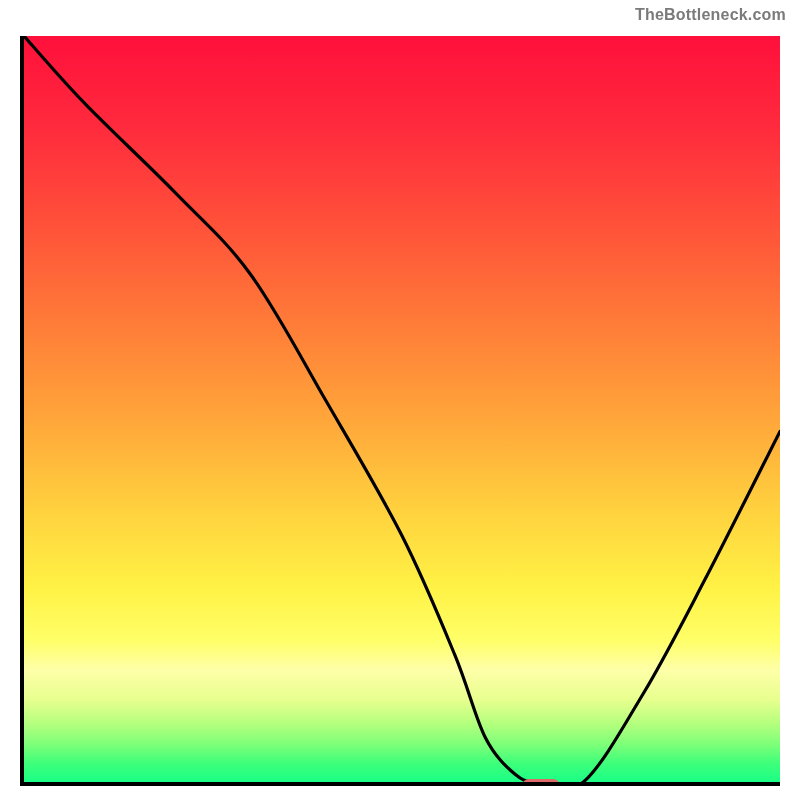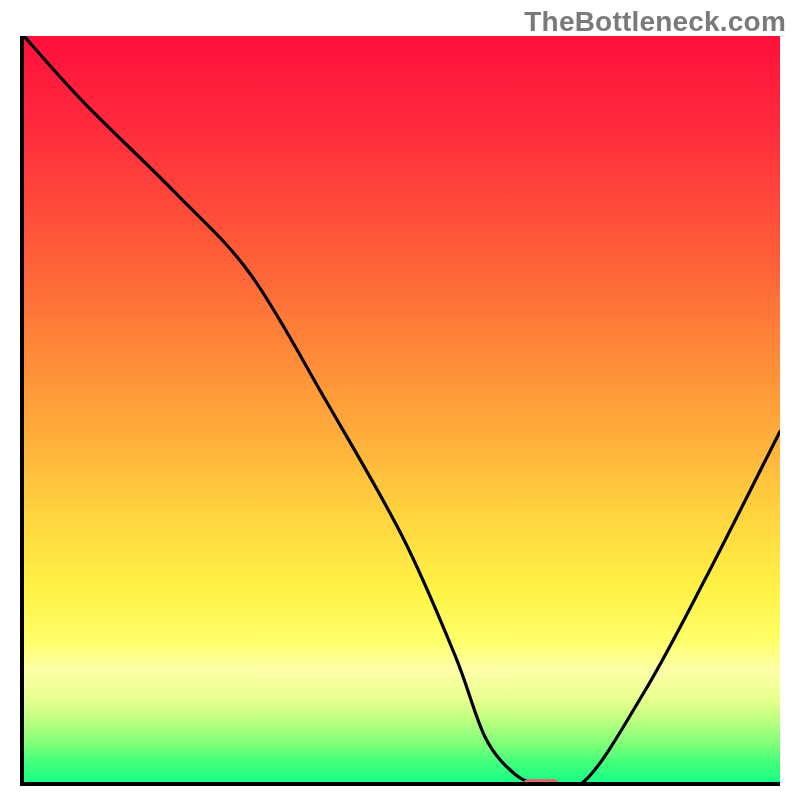--- a/index.html
+++ b/index.html
@@ -4,21 +4,21 @@
 <style>
   * { margin: 0; padding: 0; box-sizing: border-box; }
   html, body { width: 800px; height: 800px; overflow: hidden; background: #fff; }
   .wrap { position: relative; width: 800px; height: 800px; }
 
   .watermark {
     position: absolute;
     top: 6px;
     right: 14px;
     font-family: Arial, Helvetica, sans-serif;
-    font-size: 28px;
+    font-size: 16px;
     font-weight: 600;
     color: #7a7a7a;
     letter-spacing: 0.2px;
   }
 
   .plot {
     position: absolute;
     left: 20px;
     top: 36px;
     width: 760px;

